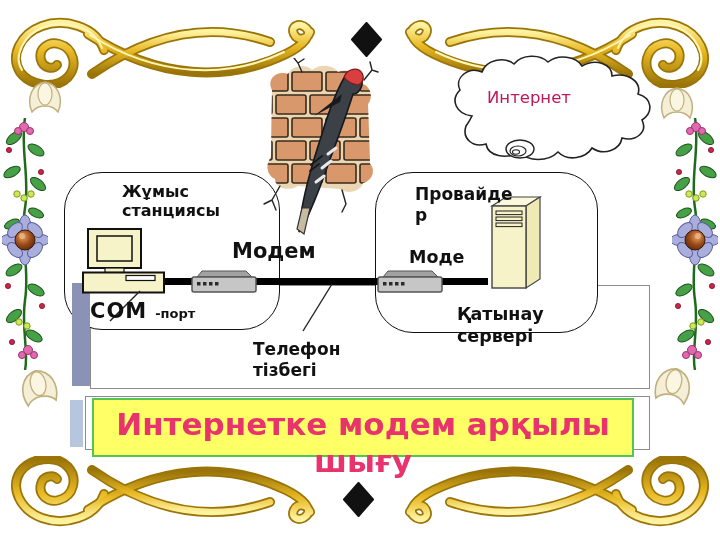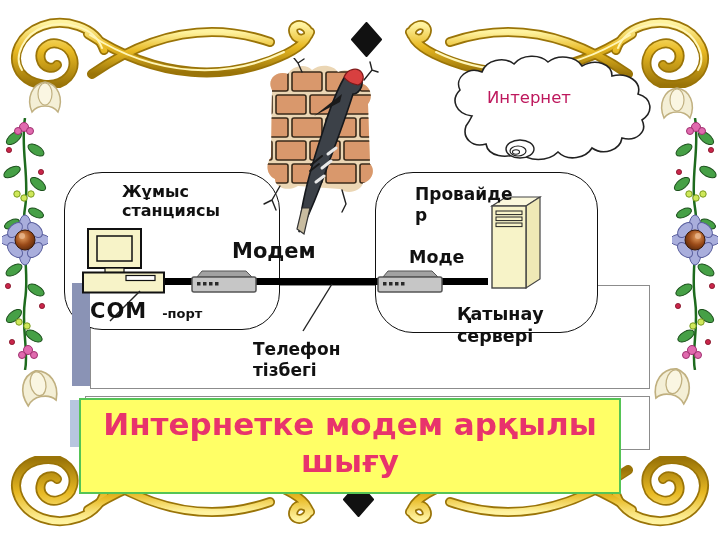--- a/index.html
+++ b/index.html
@@ -8,21 +8,21 @@
   .abs{position:absolute;}
   
   .panel{background:#fff;border:1px solid #8C8C8C;}
   .bar-dark{background:#8A93B5;}
   .bar-light{background:#B7C6DF;}
   
   .rbox{background:#fff;border:1.5px solid #111;border-radius:38px;}
   
   .lbl{color:#111;font-weight:700;white-space:pre-line;line-height:1.18;margin-left:29px;}
   .thickline{background:#000;}
-  .comrow{display:flex;align-items:baseline;gap:15px;color:#111;font-weight:700;}
+  .comrow{display:flex;align-items:baseline;gap:8px;color:#111;font-weight:700;}
   .com-big{font-size:21px;letter-spacing:1px;}
   .com-small{font-size:13px;}
   
   .cloud-lbl{font-size:16.5px;color:#be185d;text-align:left;font-weight:500;}
   
   #title-box{background:#FFFF66;border:2px solid #55C455;color:#E8336C;
              font-weight:700;font-size:31px;line-height:37px;text-align:center;
              white-space:pre-line;padding-top:6px;box-sizing:border-box;}
   svg{display:block;}
   .flipX{transform:scaleX(-1);}
@@ -367,16 +367,16 @@
   </svg>
 
   <svg class="abs" style="left:442px;top:54px" width="222" height="112" viewBox="0 0 222 112">
     <path d="M30,62 C14,60 8,46 18,36 C12,24 26,12 40,18 C44,6 62,2 72,10 C80,0 98,0 106,8 C116,0 134,2 140,12 C154,4 170,10 170,22 C186,18 200,28 196,40 C210,44 212,58 200,66 C206,78 194,88 180,84 C178,96 162,102 150,94 C144,104 126,108 116,98 C106,108 86,108 78,98 C64,106 46,102 44,90 C30,94 20,84 24,72 C27,68 28,66 30,62 Z" fill="#fff" stroke="#222" stroke-width="1.6"></path>
     <ellipse cx="78" cy="95" rx="14" ry="9" fill="#fff" stroke="#222" stroke-width="1.4"></ellipse>
     <ellipse cx="76" cy="97" rx="8" ry="5" fill="#fff" stroke="#222" stroke-width="1.2"></ellipse>
     <ellipse cx="74" cy="98" rx="3.5" ry="2.2" fill="#fff" stroke="#222" stroke-width="1.1"></ellipse>
   </svg>
   <div class="abs cloud-lbl" style="left:487px;top:88px;width:130px">Интернет</div>
 
-  <div id="title-box" class="abs" style="left:79px;top:398px;width:542px;height:96px">Интернетке модем арқылы
+  <div id="title-box" class="abs" style="left:92px;top:398px;width:542px;height:59px">Интернетке модем арқылы
 шығу</div>
 
 </div>
 
 </body></html>

